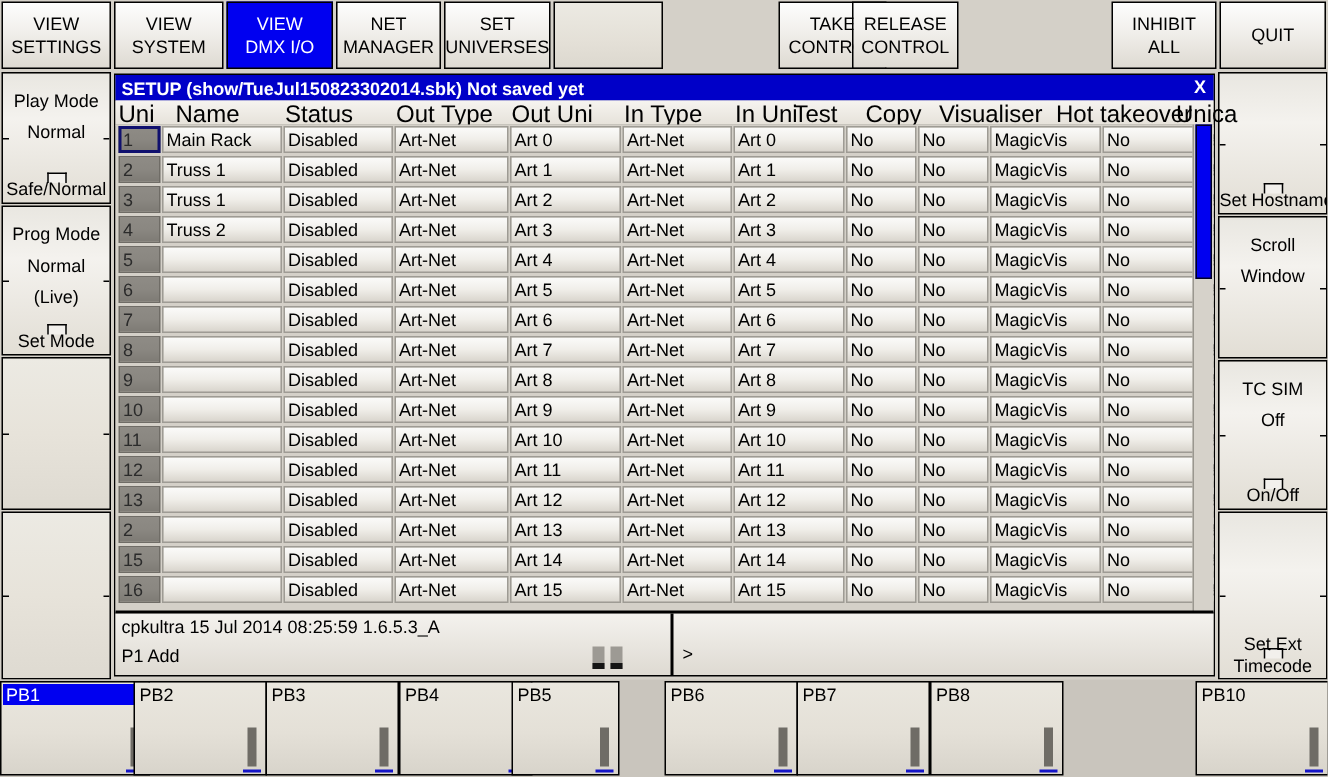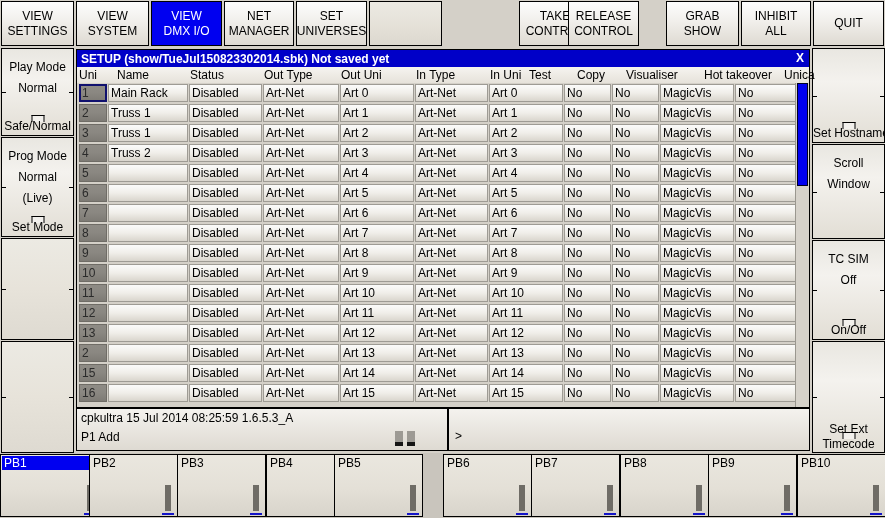--- a/index.html
+++ b/index.html
@@ -84,21 +84,21 @@
   }
   #titlebar .t{padding-left:4px;}
   #titlebar .x{position:absolute;right:5px;top:1px;font-weight:bold;}
 
   #colhead{
     position:absolute;left:0;top:17px;right:0;height:16px;
     background:linear-gradient(to bottom,#f6f4f0,#e6e2da);
     border-bottom:1px solid #9a978f;
   }
   #colhead span{
-    position:absolute;top:1px;font-size:12px;white-space:nowrap;
+    position:absolute;top:1px;font-size:16px;white-space:nowrap;
   }
 
   #gridwrap{
     position:absolute;left:0;top:33px;right:0;height:325px;
     overflow:hidden;background:#d4d0c8;
   }
   .row{position:absolute;left:0;right:0;height:20px;}
   .cell{
     position:absolute;top:1px;height:18px;box-sizing:border-box;
     border:1px solid #9e9b94;
@@ -197,24 +197,20 @@
       <div class="btn blank" style="left: 369px; width: 73px;">
         <span class="l1"></span>
       </div>
       <div class="btn" style="left: 519px; width: 72px;">
         <span class="l1">TAKE</span>
         <span class="l2">CONTROL</span>
       </div>
       <div class="btn" style="left: 568px; width: 71px; align-items: center;">
         <span class="l1">RELEASE</span>
         <span class="l2">CONTROL</span>
-      </div>
-      <div class="btn" style="left: 666px; width: 73px;">
-        <span class="l1">GRAB</span>
-        <span class="l2">SHOW</span>
       </div>
       <div class="btn" style="left: 741px; width: 70px;">
         <span class="l1">INHIBIT</span>
         <span class="l2">ALL</span>
       </div>
       <div class="btn" style="left: 813px; width: 71px;">
         <span class="l1">QUIT</span>
       </div>
     </div>
 
@@ -570,45 +566,40 @@
       <div class="pb" style="left: 177px; width: 89px;">
         <div class="lbl">PB3</div>
         <div class="fader"></div>
         <div class="fline"></div>
       </div>
       <div class="pb" style="left: 266px; width: 89px;">
         <div class="lbl">PB4</div>
         <div class="fader"></div>
         <div class="fline"></div>
       </div>
-      <div class="pb" style="left: 334px; width: 89px;">
+      <div class="pb" style="left: 341px; width: 72px;">
         <div class="lbl">PB5</div>
         <div class="fader"></div>
         <div class="fline"></div>
       </div>
       <div class="pb" style="left: 443px; width: 89px;">
         <div class="lbl">PB6</div>
         <div class="fader"></div>
         <div class="fline"></div>
       </div>
       <div class="pb" style="left: 531px; width: 89px;">
         <div class="lbl">PB7</div>
         <div class="fader"></div>
         <div class="fline"></div>
       </div>
       <div class="pb" style="left: 620px; width: 89px;">
         <div class="lbl">PB8</div>
         <div class="fader"></div>
         <div class="fline"></div>
       </div>
-      <div class="pb" style="left: 708px; width: 89px;">
-        <div class="lbl">PB9</div>
-        <div class="fader"></div>
-        <div class="fline"></div>
-      </div>
       <div class="pb" style="left: 797px; width: 89px;">
         <div class="lbl">PB10</div>
         <div class="fader"></div>
         <div class="fline"></div>
       </div>
     </div>
 
 </div>
 
 </body></html>

